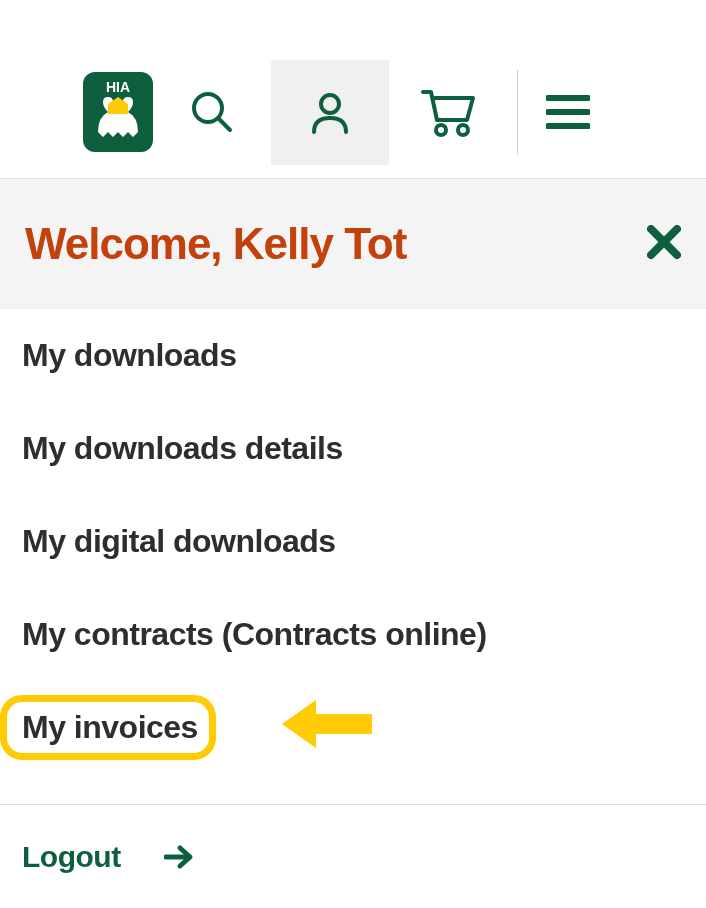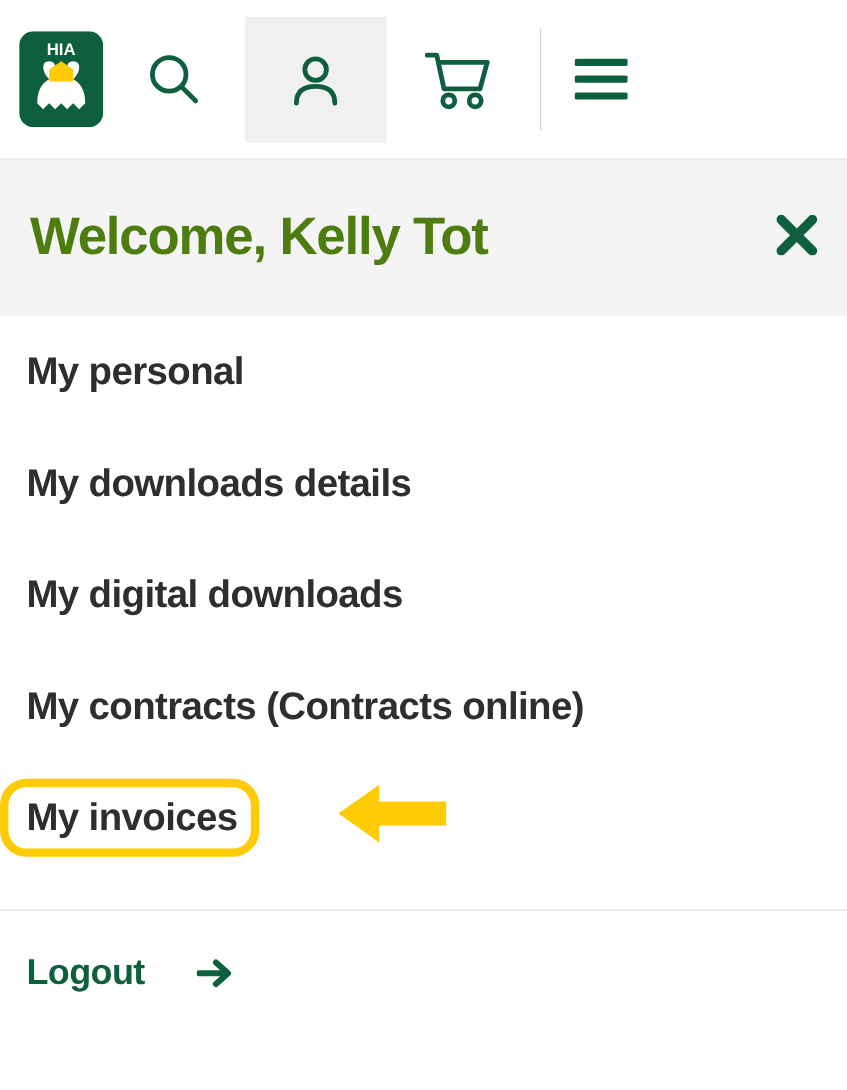--- a/index.html
+++ b/index.html
@@ -10,24 +10,25 @@
     body {
       font-family: -apple-system, BlinkMacSystemFont, 'Segoe UI', Arial, sans-serif;
       width: 706px;
       height: 908px;
       background: #ffffff;
       overflow: hidden;
     }
     .header {
       display: flex;
       align-items: center;
-      justify-content: flex-start;
-      padding: 12px 20px 12px 16px;
+      justify-content: center;
+      padding: 12px 20px 12px 4px;
       height: 133px;
       border-bottom: 1px solid #e5e5e5;
+      margin-top: 46px;
     }
     .logo {
       width: 70px;
       height: 80px;
     }
     .header-icons {
       display: flex;
       align-items: center;
       gap: 0;
     }
@@ -51,21 +52,21 @@
     .welcome-section {
       background: #f4f4f4;
       padding: 40px 25px;
       display: flex;
       align-items: center;
       justify-content: space-between;
     }
     .welcome-text {
       font-size: 44px;
       font-weight: 800;
-      color: #4d7c0f;
+      color: #c2410c;
       letter-spacing: -1px;
     }
     .close-btn {
       cursor: pointer;
     }
     .menu {
       padding: 0 22px;
     }
     .menu-item {
       padding: 28px 0;
@@ -163,21 +164,21 @@
   <div class="close-btn">
     <svg width="34" height="34" viewBox="0 0 34 34">
       <line x1="4" y1="4" x2="30" y2="30" stroke="#0d5f3d" stroke-width="8" stroke-linecap="round"></line>
       <line x1="30" y1="4" x2="4" y2="30" stroke="#0d5f3d" stroke-width="8" stroke-linecap="round"></line>
     </svg>
   </div>
 </div>
 
 <div class="menu">
   <div class="menu-item">
-    <span>My personal</span>
+    <span>My downloads</span>
   </div>
   <div class="menu-item">
     <span>My downloads details</span>
   </div>
   <div class="menu-item">
     <span>My digital downloads</span>
   </div>
   <div class="menu-item">
     <span>My contracts (Contracts online)</span>
   </div>

